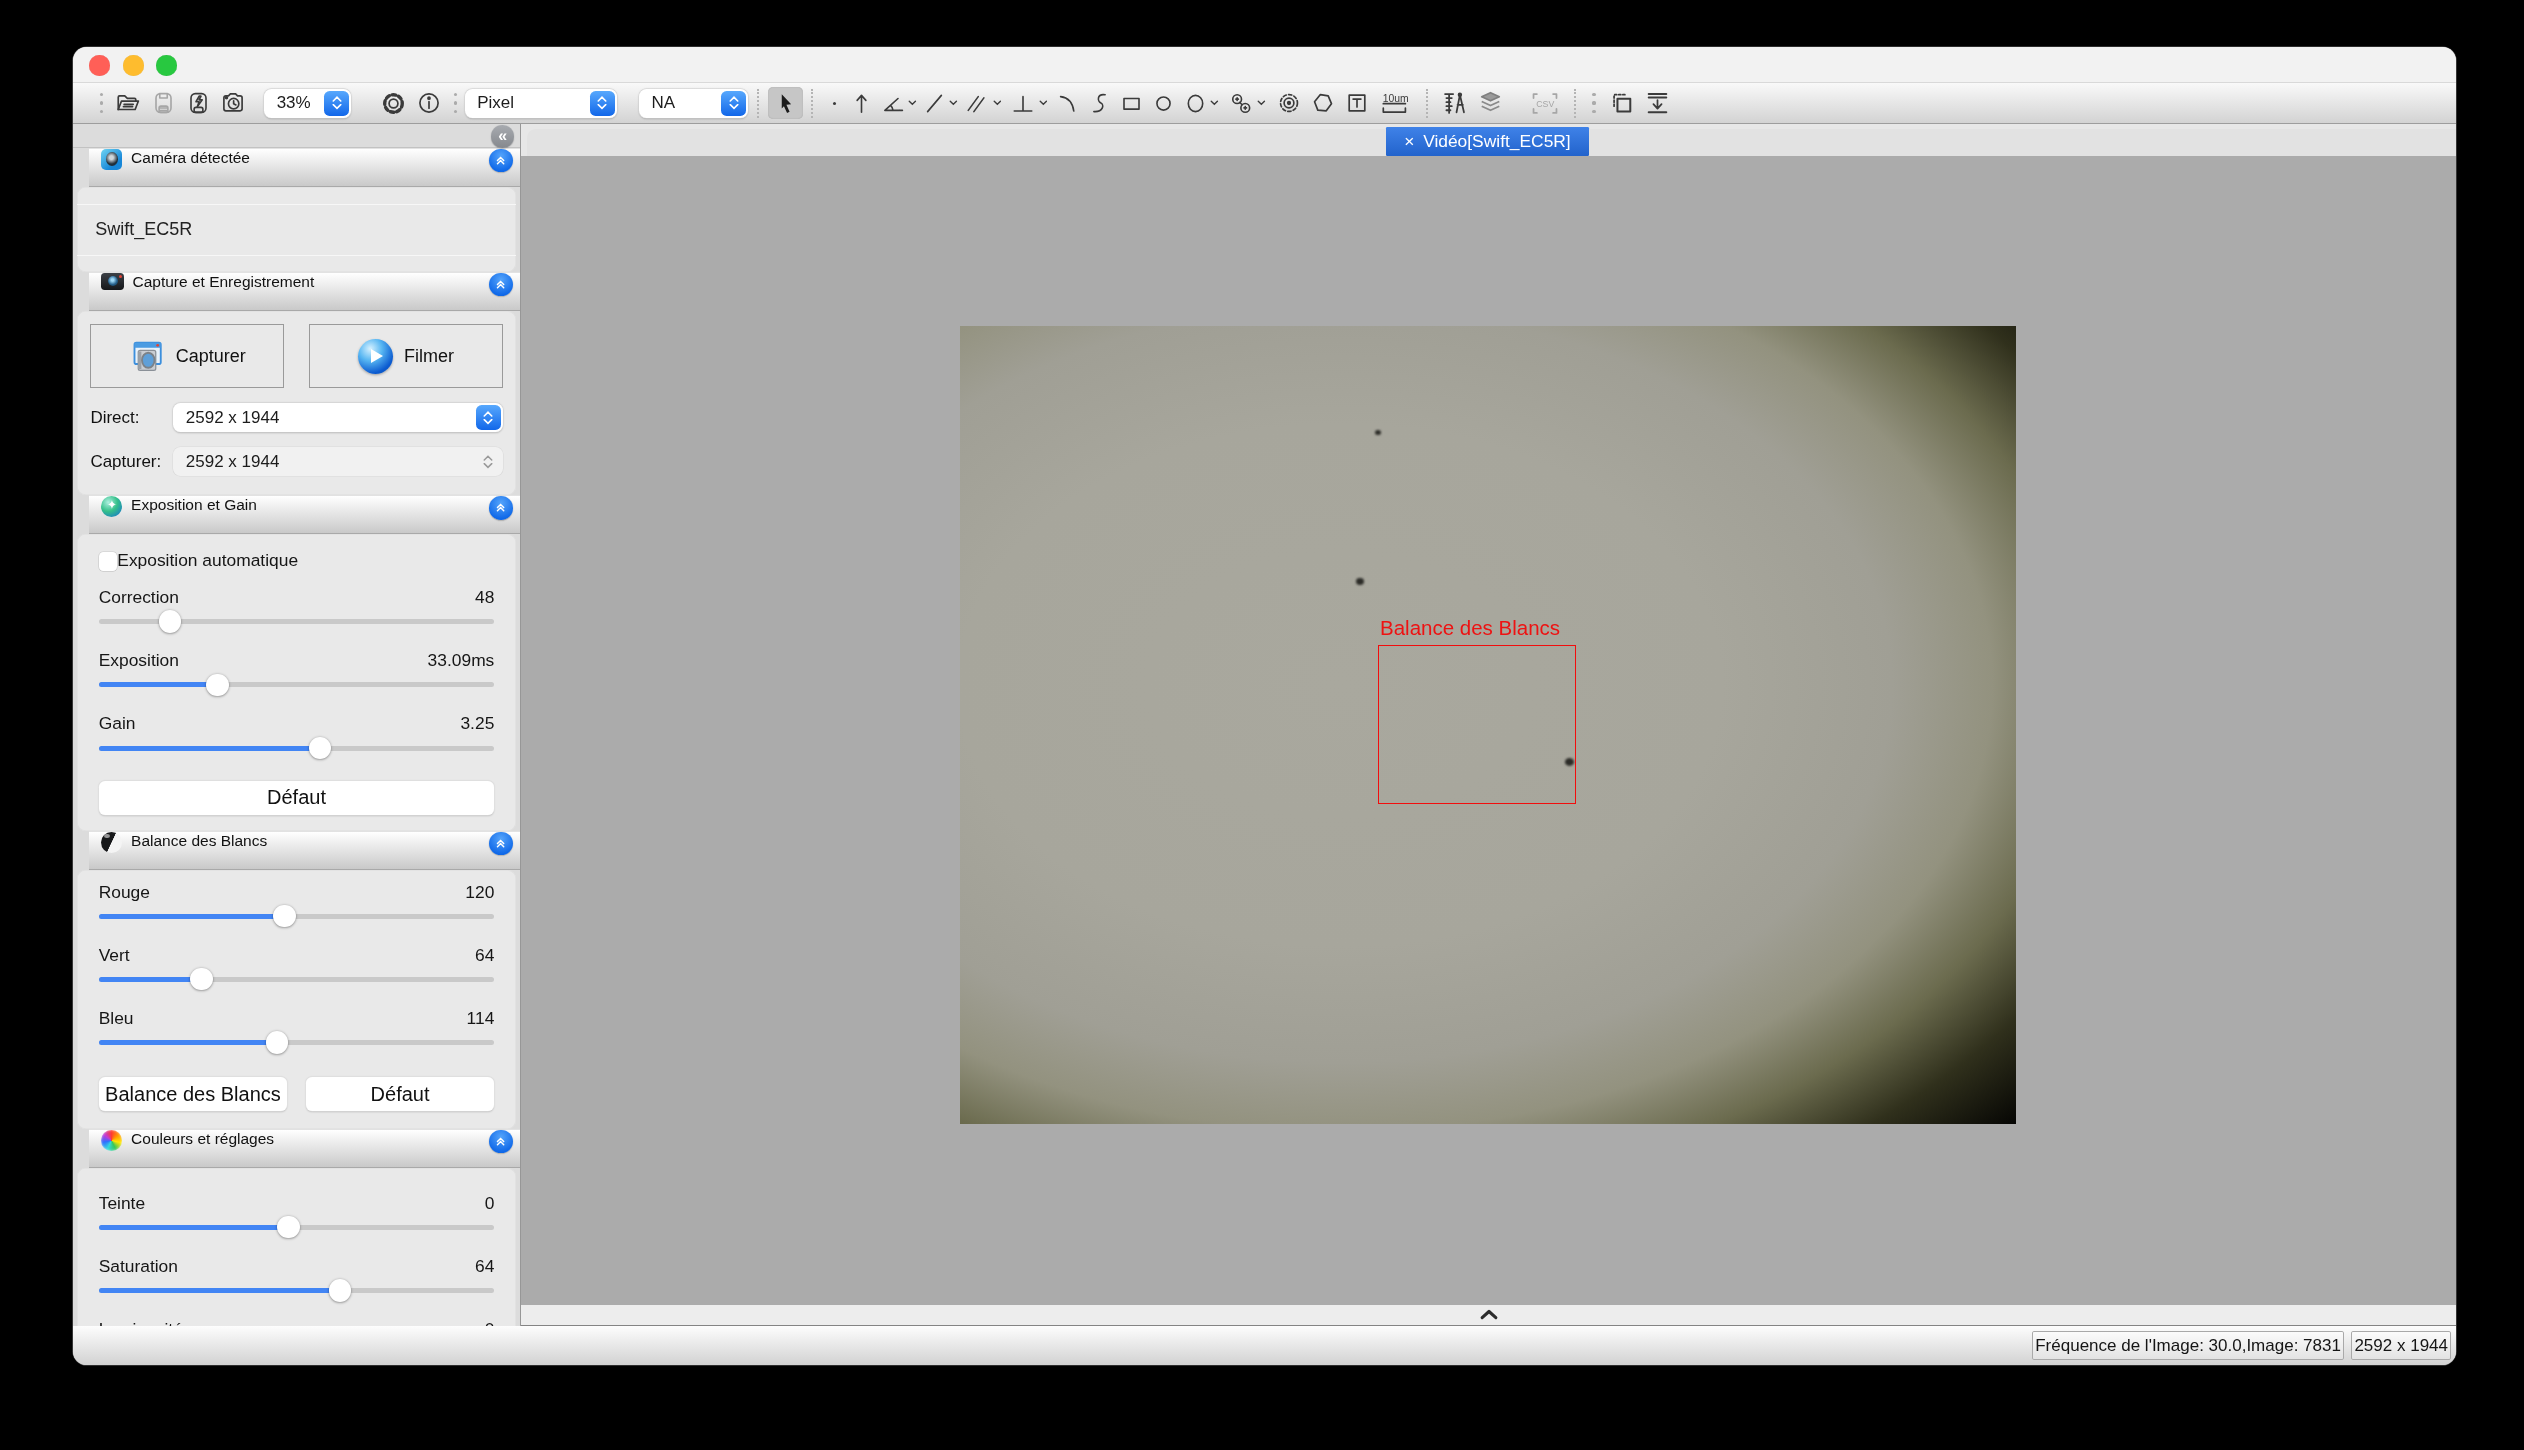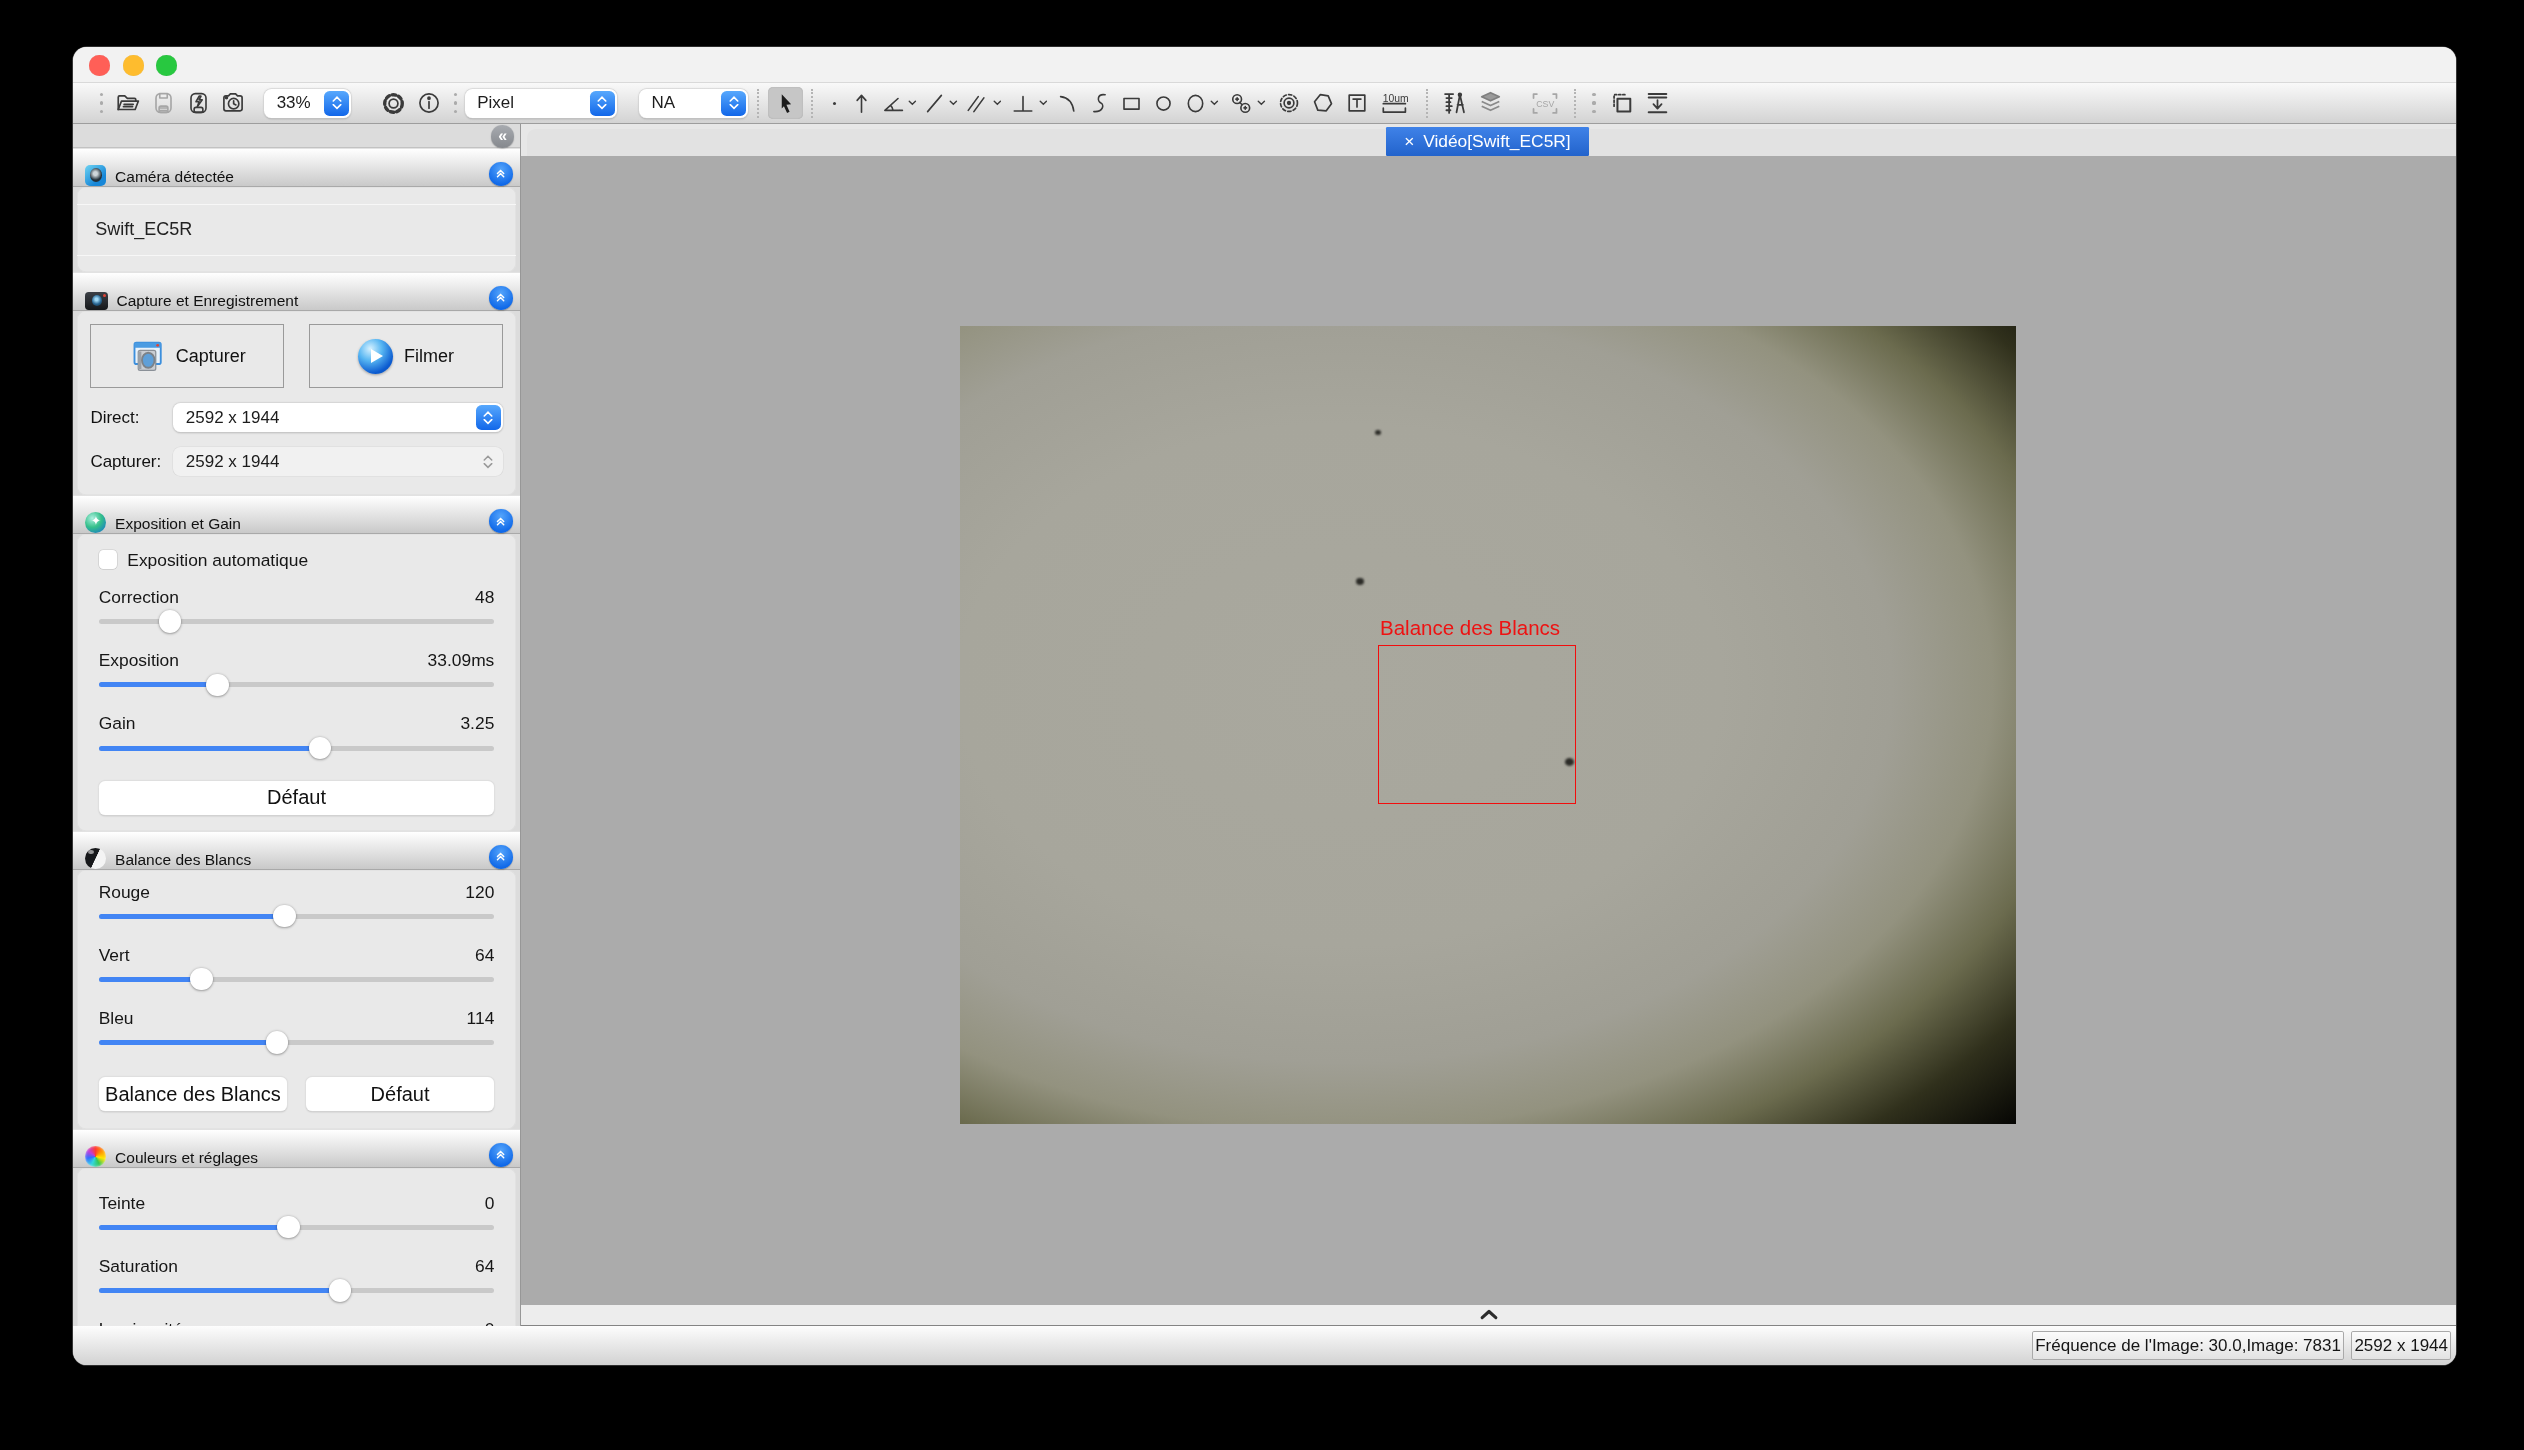--- a/index.html
+++ b/index.html
@@ -42,21 +42,21 @@
   .mainrow { flex:1 1 auto; display:flex; min-height:0; }
 
   
   .sidebar { width:448px; flex:0 0 auto; background:#dcdcdc; border-right:1.2px solid #979797;
     overflow:hidden; position:relative; }
   .sb-top { height:23.6px; position:relative; border-bottom:0.6px solid #c2c2c2;}
   .collapse-all { position:absolute; right:6.2px; top:1.2px; width:22.4px; height:22.4px; border-radius:50%;
     background:linear-gradient(#a8abb0,#85888d); color:#fff; font-size:16px; font-weight:bold;
     display:flex; align-items:center; justify-content:center; box-shadow:0 0.6px 1.2px rgba(0,0,0,.3);}
   .sec-head { height:39px; background:linear-gradient(#ffffff,#c9c9c9); border-top:0.6px solid #e2e2e2;
-    border-bottom:0.6px solid #a9a9a9; display:flex; align-items:flex-end; padding:0 7.5px 0 12.4px; }
+    border-bottom:0.6px solid #a9a9a9; display:flex; align-items:flex-start; padding:0 7.5px 0 12.4px;margin-left:16px; }
   .sec-head .t { font-size:15.5px; color:#111; margin-left:8.7px; flex:1;}
   .chevbtn { width:23.6px; height:23.6px; border-radius:50%;
     background:radial-gradient(circle at 50% 30%, #54a4fb, #0f68e8 75%);
     display:flex; align-items:center; justify-content:center; box-shadow:0 0.6px 1.2px rgba(0,0,0,.35);}
   .sec-body { background:#e9e9e9; border-radius:8.7px; margin:0 3.7px; box-shadow:inset 0 0 0 0.6px #dedede; overflow:hidden;}
 
   
   .ic-camdet { width:21px; height:21px; border-radius:5px;
     background:linear-gradient(140deg,#6fd4f2,#1787d8 70%); position:relative; flex:0 0 auto;}
   .ic-camdet::after{content:""; position:absolute; left:4.3px; top:3.7px; width:12.4px; height:13.7px;
@@ -99,21 +99,21 @@
 
   
   .srow { display:flex; justify-content:space-between; align-items:baseline; padding:0 22px; margin-top:16px;}
   .srow .l { font-size:17.4px; color:#161616;}
   .srow .v { font-size:17.4px; color:#161616;}
   .slider { position:relative; height:25px; margin:1.2px 22px 0;}
   .slider .track { position:absolute; left:0; right:0; top:10px; height:5px; border-radius:2.5px; background:#c9c9c9;}
   .slider .fill { position:absolute; left:0; top:10px; height:5px; border-radius:2.5px; background:#4285f4; width:var(--p,0%);}
   .slider .thumb { position:absolute; top:1.2px; left:var(--p,0%); width:22.4px; height:22.4px; margin-left:-11.2px;
     background:#fff; border-radius:50%; box-shadow:0 0.6px 2.5px rgba(0,0,0,.45);}
-  .checkrow { display:flex; align-items:flex-start; gap:10px; margin:16px 22px 0;}
+  .checkrow { display:flex; align-items:flex-end; margin:16px 22px 0;}
   .checkbox { width:18.6px; height:18.6px; background:#fff; border-radius:4.3px; box-shadow:0 0 0 0.6px #c9c9c9, 0 0.6px 0.6px rgba(0,0,0,.15);}
   .checkrow .l { font-size:17.4px; color:#161616;}
   .wbtn { height:34px; background:#fff; border-radius:6.2px;
     box-shadow:0 0 0 0.6px #e2e2e2, 0 0.6px 1.9px rgba(0,0,0,.22);
     display:flex; align-items:center; justify-content:center; font-size:20px; color:#111;}
   .btn-single { margin:20px 22px 16px; }
   .btnrow { display:flex; gap:18.6px; margin:22.4px 22px 17.4px; }
   .btnrow .wbtn { flex:1; }
   .color-pad { height:8.7px; }
 

